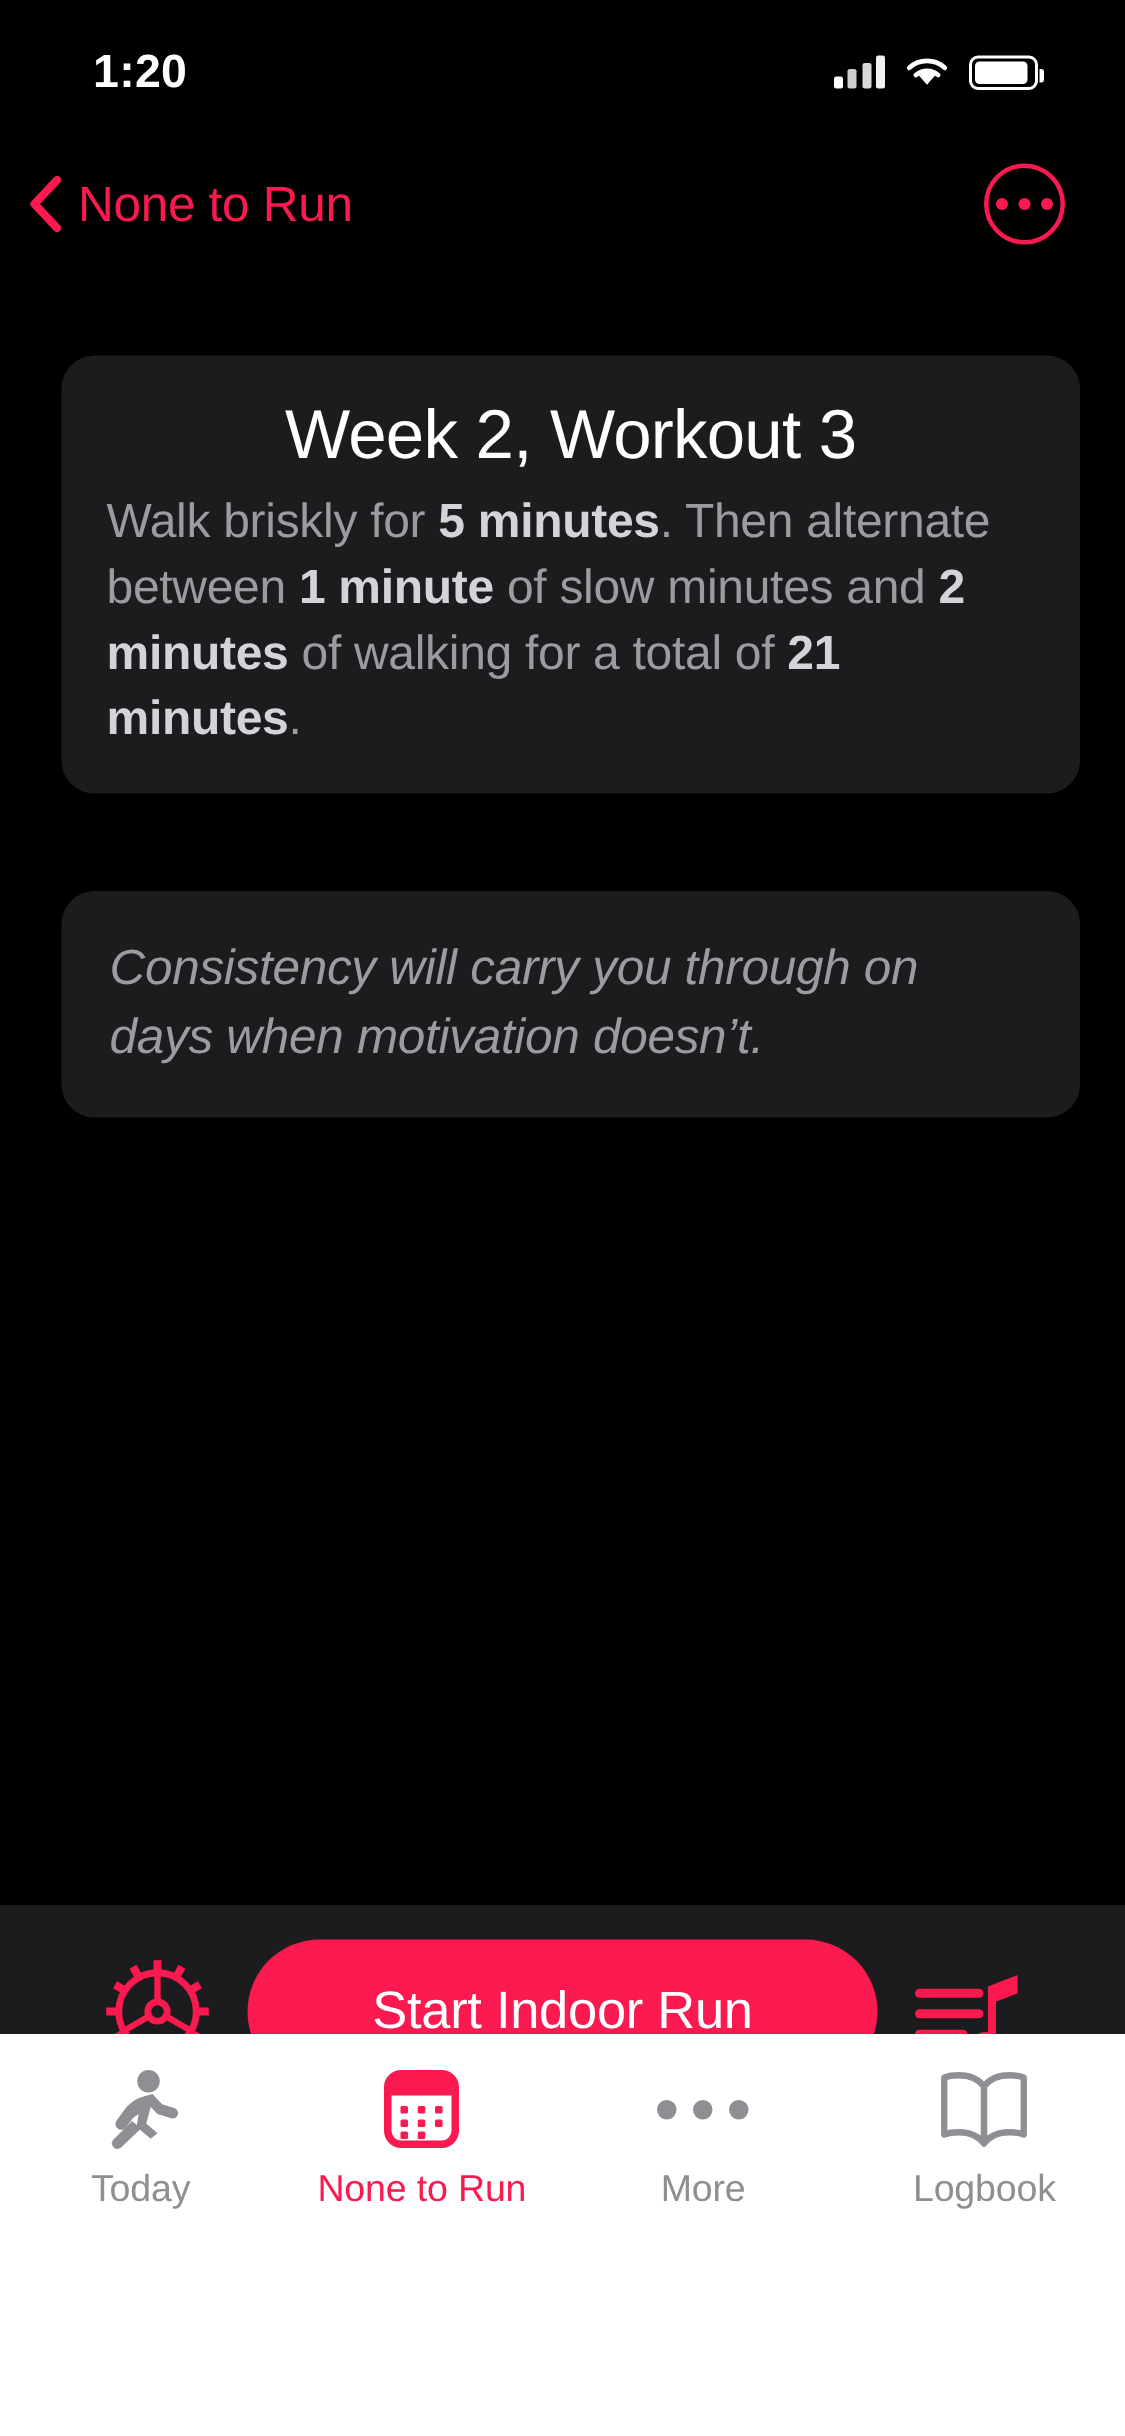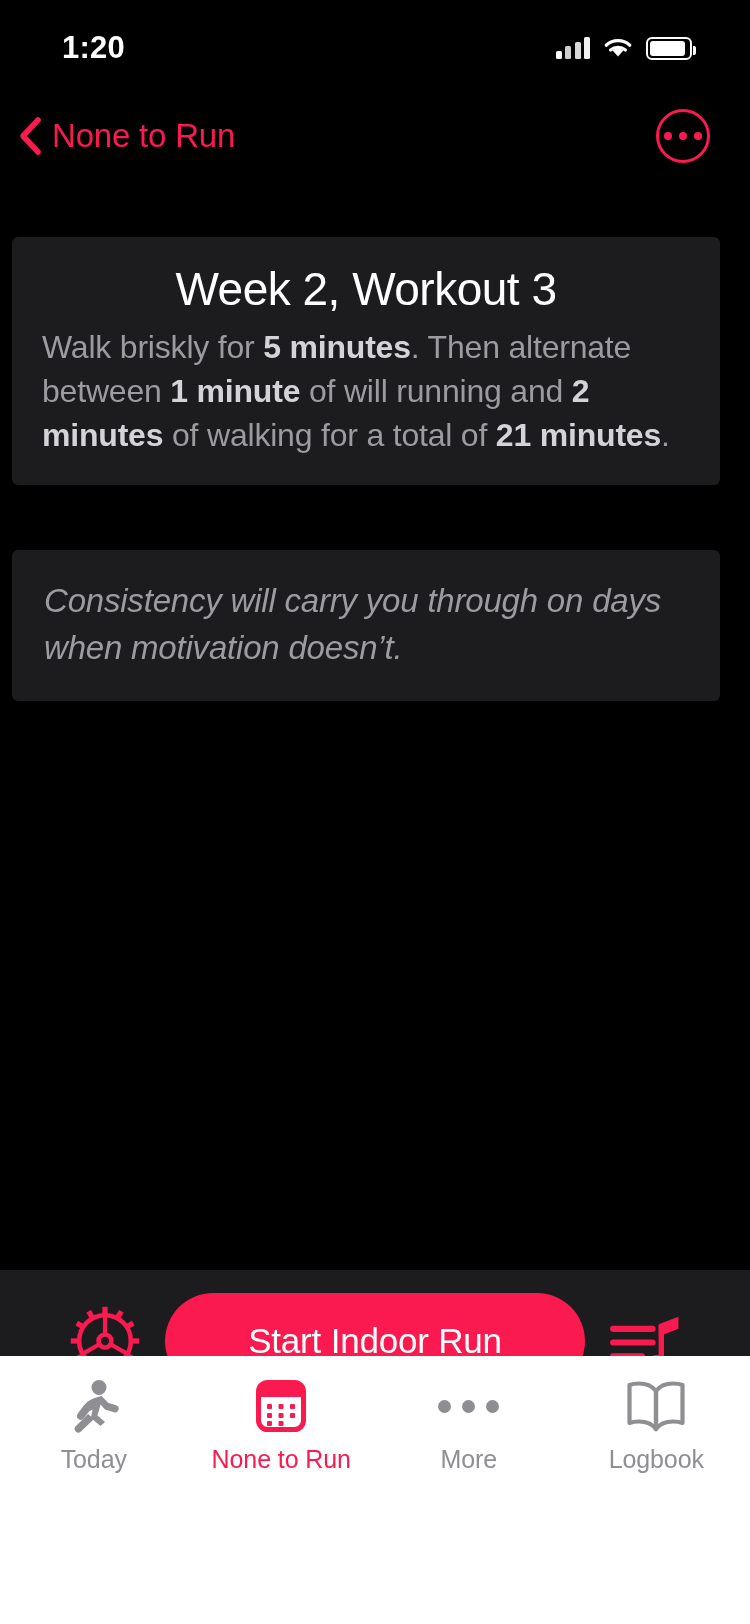--- a/index.html
+++ b/index.html
@@ -51,21 +51,21 @@
   }
   .nav-more {
     width:54px; height:54px; border:3px solid #FA1A4F; border-radius:50%;
     display:flex; align-items:center; justify-content:center; gap:7px; cursor:pointer;
   }
   .nav-more span { width:8px; height:8px; border-radius:50%; background:#FA1A4F; display:block; }
 
   
   .content { position:absolute; top:180px; left:0; width:750px; }
   .card {
-    margin:57px 30px 0 12px; background:#1C1C1E; border-radius:6px;
+    margin:57px 30px 0 41px; background:#1C1C1E; border-radius:22px;
     padding:26px 30px 28px 30px;
   }
   .card.quote { margin-top:65px; padding:28px 30px 30px 32px; }
   .card-title {
     color:#ffffff; font-size:46px; font-weight:400; text-align:center;
     letter-spacing:-0.5px; line-height:1.15; margin-bottom:10px;
   }
   .card-desc {
     color:#9C9CA0; font-size:32px; line-height:1.37; letter-spacing:-0.2px;
   }
@@ -150,21 +150,21 @@
       <span></span>
       <span></span>
       <span></span>
     </div>
   </div>
 
   <div class="content">
 
     <div class="card">
       <div class="card-title">Week 2, Workout 3</div>
-      <div class="card-desc"><span>Walk briskly for </span><b>5 minutes</b><span>. Then alternate between </span><b>1 minute</b><span> of will running and </span><b>2 minutes</b><span> of walking for a total of </span><b>21 minutes</b><span>.</span></div>
+      <div class="card-desc"><span>Walk briskly for </span><b>5 minutes</b><span>. Then alternate between </span><b>1 minute</b><span> of slow minutes and </span><b>2 minutes</b><span> of walking for a total of </span><b>21 minutes</b><span>.</span></div>
     </div>
 
     <div class="card quote">
       <div class="quote-text">Consistency will carry you through on days when motivation doesn’t.</div>
     </div>
 
   </div>
 
   <div class="actionbar">
 

